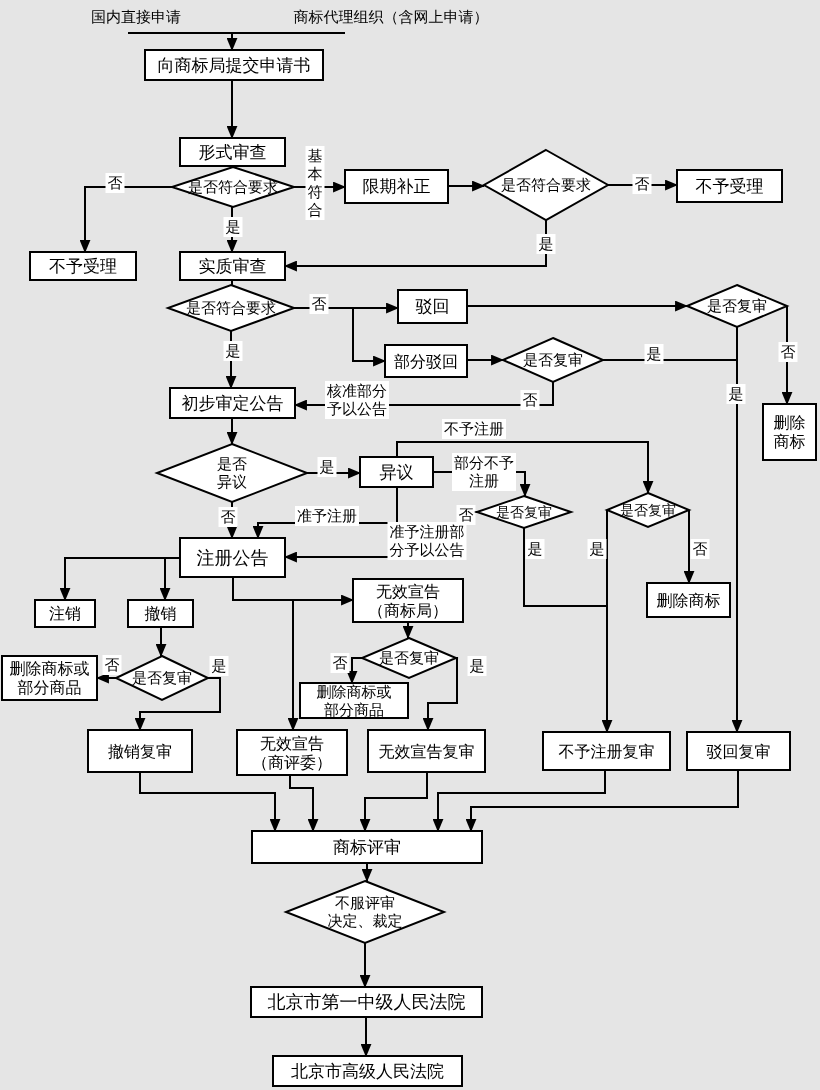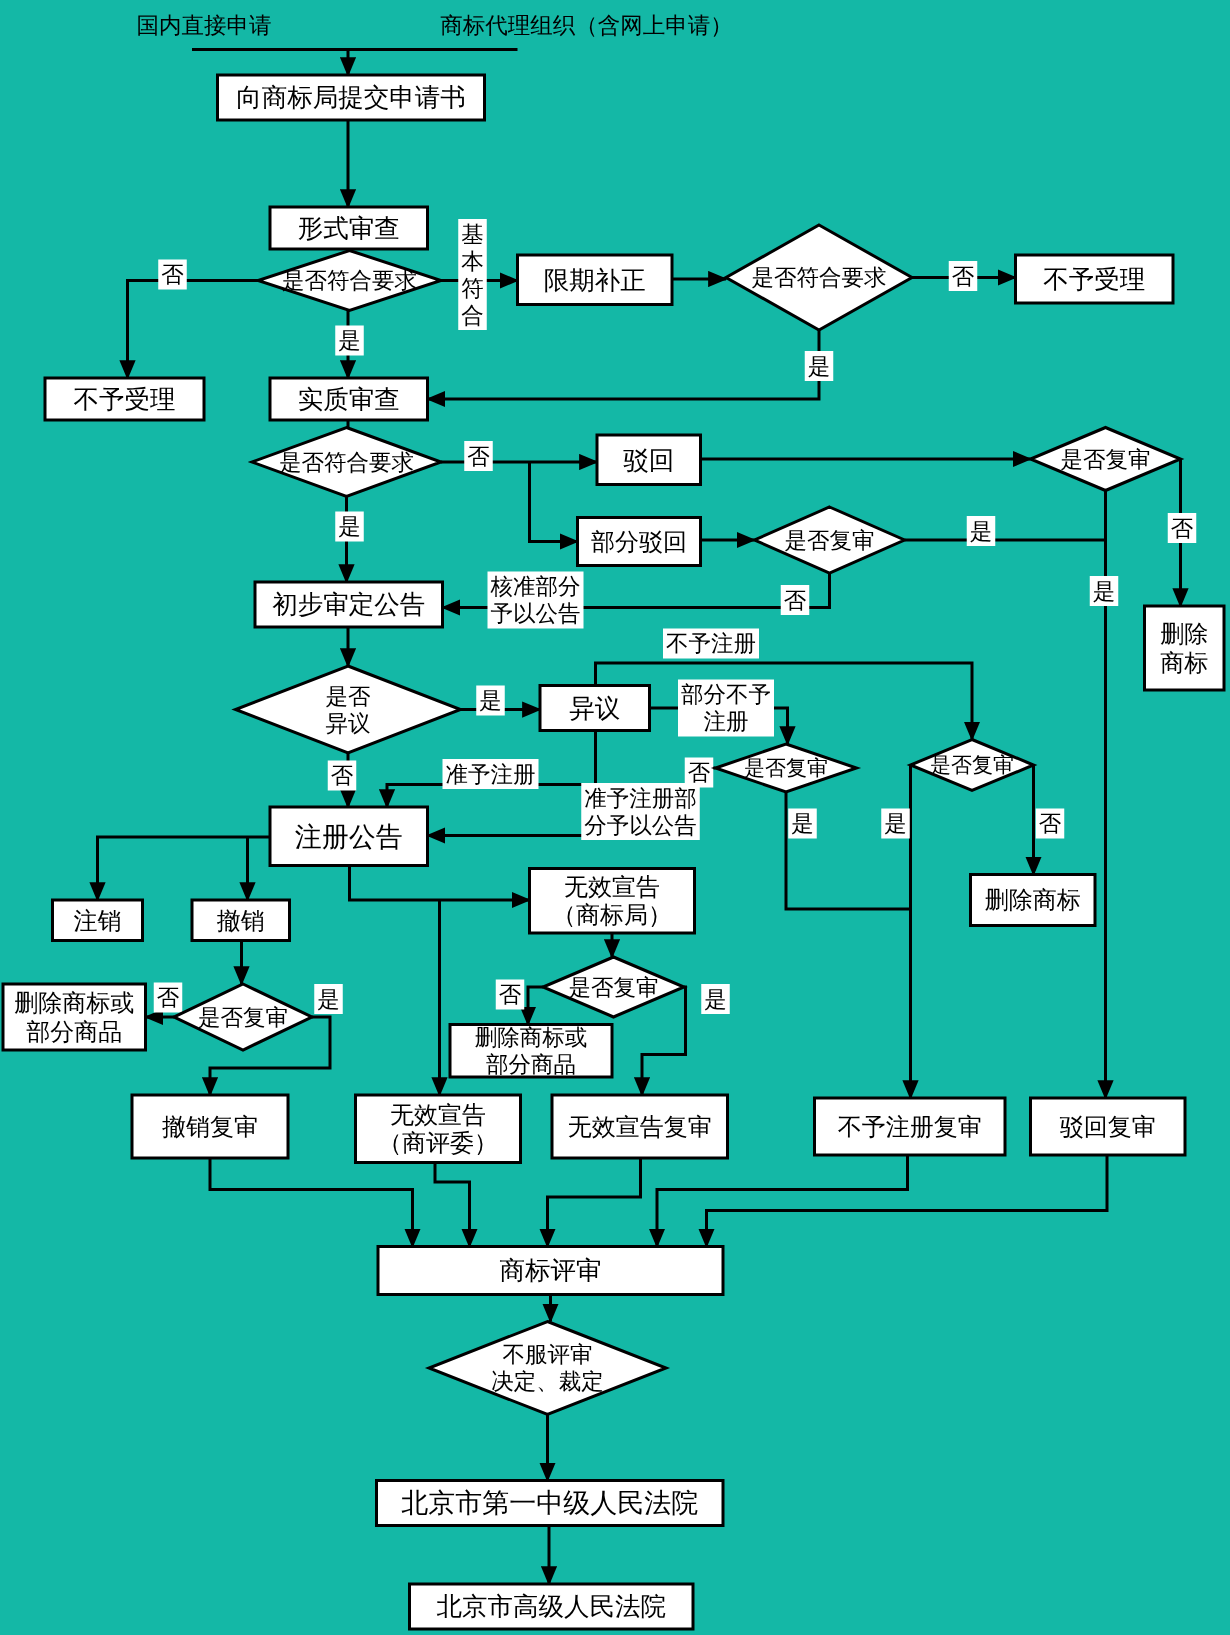--- a/index.html
+++ b/index.html
@@ -1,16 +1,16 @@
 <!DOCTYPE html>
 <html><head>
 <meta charset="utf-8">
 <style>
   html,body{margin:0;padding:0;background:#ffffff;}
-  #stage{position:relative;width:820px;height:1090px;background:#14b8a6;overflow:hidden;
+  #stage{position:relative;width:820px;height:1090px;background:#e5e5e5;overflow:hidden;
          font-family:"Liberation Serif","DejaVu Serif",serif;}
   svg text{fill:#000;font-family:"Liberation Serif","DejaVu Serif",serif;}
 </style>
 </head>
 <body>
 
 <div id="stage">
   <svg id="canvas" width="820" height="1090" viewBox="0 0 820 1090" xmlns="http://www.w3.org/2000/svg">
       <defs>
         <marker id="arw" viewBox="0 0 12 10" refX="11" refY="5" markerWidth="13" markerHeight="11" orient="auto" markerUnits="userSpaceOnUse">

